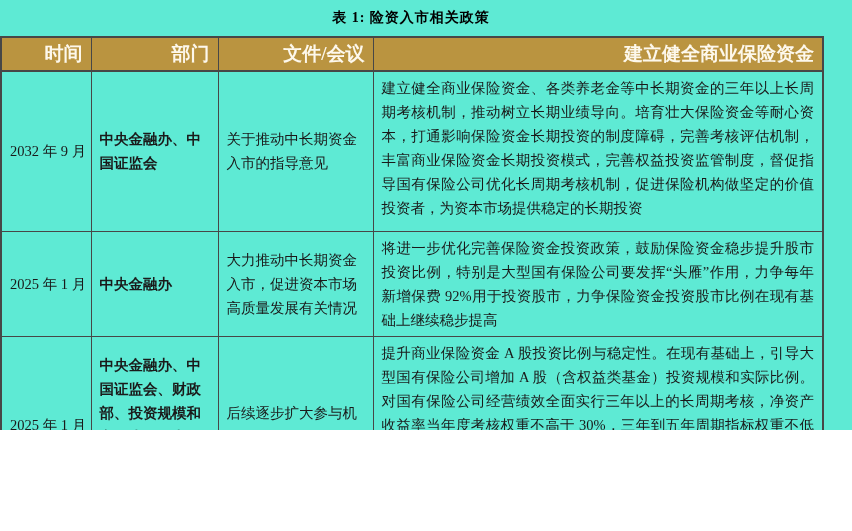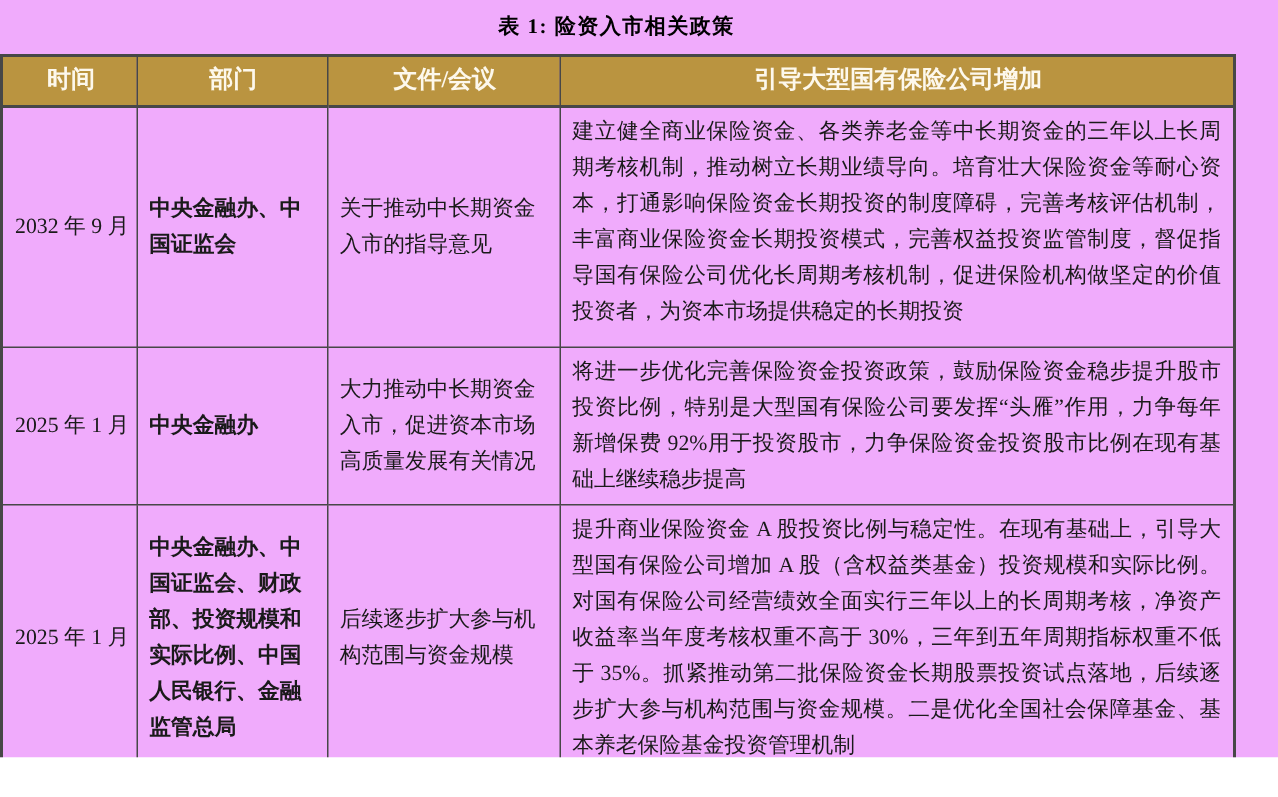--- a/index.html
+++ b/index.html
@@ -1,20 +1,20 @@
 <!DOCTYPE html>
 <html><head>
 <meta charset="utf-8">
 <style>
   html, body { margin: 0; padding: 0; background: #ffffff; }
   .page {
     position: relative;
     width: 852px;
-    height: 505px;
-    background: #f0abfc;
+    height: 430px;
+    background: #5eead4;
     font-family: "Liberation Serif", serif;
     color: #1a1a1a;
     overflow: hidden;
   }
   .table-area { width: 822px; }
   .title {
     height: 36px;
     display: flex;
     align-items: center;
     justify-content: center;
@@ -34,22 +34,22 @@
     font-size: 14.5px;
     line-height: 24px;
     padding: 4px 8px;
     box-sizing: border-box;
     word-break: break-all;
   }
   table.policy th {
     background: #BA9440;
     color: #FDF8EC;
     font-weight: bold;
-    font-size: 16px;
-    text-align: center;
+    font-size: 19px;
+    text-align: right;
     height: 34px;
     padding-left: 10px;
     border-bottom: 2px solid #474747;
   }
   td.c-time   { width: 90px;  vertical-align: middle; white-space: nowrap; padding-left: 6px; }
   td.c-dept   { width: 127px; vertical-align: middle; font-weight: bold; }
   td.c-doc    { width: 155px; vertical-align: middle; }
   td.c-body   { width: 450px; vertical-align: top; text-align: justify; padding-top: 6px; }
   tr.r1 { height: 160px; }
   tr.r2 { height: 100px; }
@@ -81,21 +81,21 @@
         <col style="width:90px">
           <col style="width:127px">
           <col style="width:155px">
           <col style="width:450px">
       </colgroup>
       <thead>
         <tr>
           <th>时间</th>
           <th>部门</th>
           <th>文件/会议</th>
-          <th>引导大型国有保险公司增加</th>
+          <th>建立健全商业保险资金</th>
         </tr>
       </thead>
       <tbody>
         <tr class="r1">
           <td class="c-time">2032 年 9 月</td>
           <td class="c-dept">中央金融办、中国证监会</td>
           <td class="c-doc">关于推动中长期资金入市的指导意见</td>
           <td class="c-body">建立健全商业保险资金、各类养老金等中长期资金的三年以上长周期考核机制，推动树立长期业绩导向。培育壮大保险资金等耐心资本，打通影响保险资金长期投资的制度障碍，完善考核评估机制，丰富商业保险资金长期投资模式，完善权益投资监管制度，督促指导国有保险公司优化长周期考核机制，促进保险机构做坚定的价值投资者，为资本市场提供稳定的长期投资</td>
         </tr>
         <tr class="r2">

